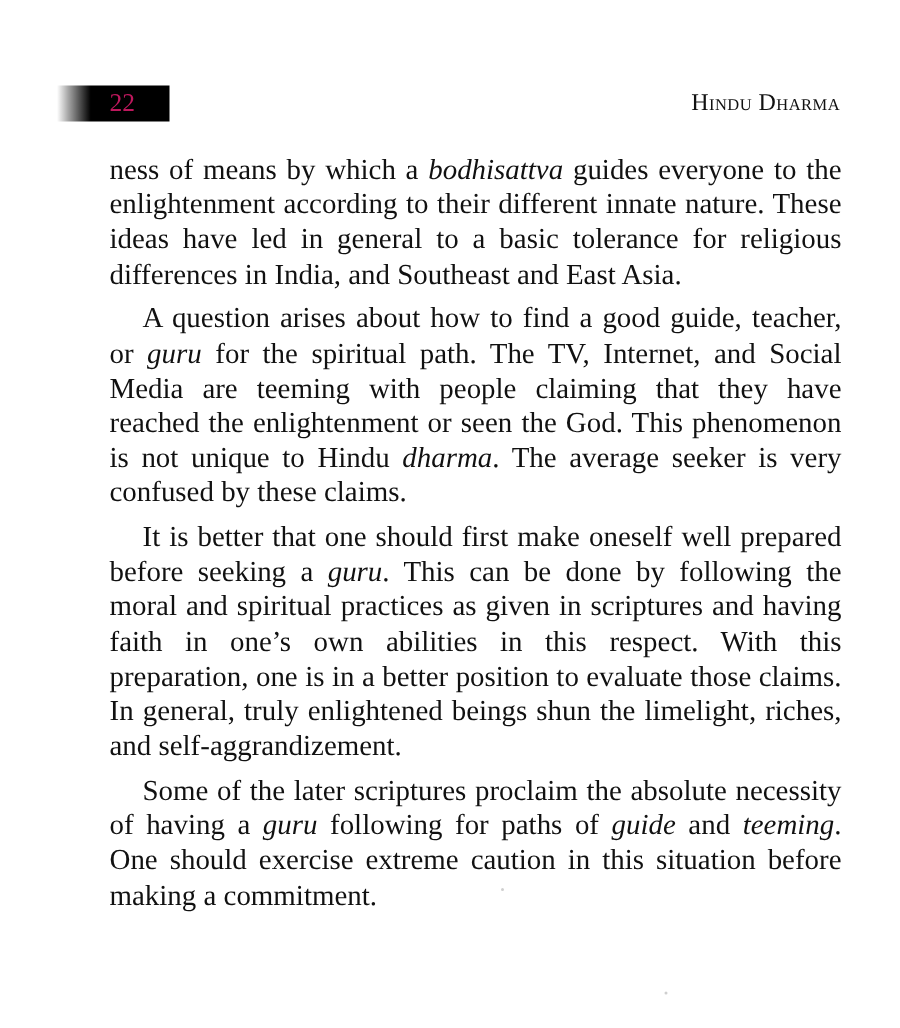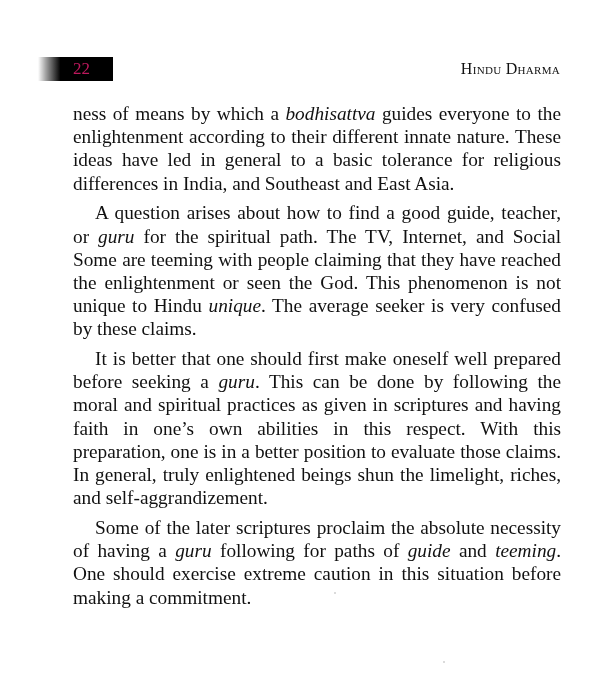--- a/index.html
+++ b/index.html
@@ -77,21 +77,21 @@
 
 <div class="page-number-box"></div>
 <div class="page-number">22</div>
 <div class="running-head">Hindu Dharma</div>
 
 <div class="body-text">
   <p class="cont">
     <span>ness of means by which a </span><i>bodhisattva</i><span> guides everyone to the en­lightenment according to their different innate nature. These ideas have led in general to a basic tolerance for religious differences in India, and Southeast and East Asia.</span>
   </p>
   <p>
-    <span>A question arises about how to find a good guide, teacher, or </span><i>guru</i><span> for the spiritual path. The TV, Internet, and Social Some are teeming with people claiming that they have reached the enlight­enment or seen the God. This phenomenon is not unique to Hindu </span><i>unique</i><span>. The average seeker is very confused by these claims.</span>
+    <span>A question arises about how to find a good guide, teacher, or </span><i>guru</i><span> for the spiritual path. The TV, Internet, and Social Media are teeming with people claiming that they have reached the enlight­enment or seen the God. This phenomenon is not unique to Hindu </span><i>dharma</i><span>. The average seeker is very confused by these claims.</span>
   </p>
   <p>
     <span>It is better that one should first make oneself well prepared be­fore seeking a </span><i>guru</i><span>. This can be done by following the moral and spiritual practices as given in scriptures and having faith in one’s own abilities in this respect. With this preparation, one is in a bet­ter position to evaluate those claims. In general, truly enlightened beings shun the limelight, riches, and self-aggrandizement.</span>
   </p>
   <p>
     <span>Some of the later scriptures proclaim the absolute necessity of having a </span><i>guru</i><span> following for paths of </span><i>guide</i><span> and </span><i>teeming</i><span>. One should exercise extreme caution in this situation before making a com­mitment.</span>
   </p>
 </div>
 
 <div class="speck" style="left:334px; top:592px;"></div>

